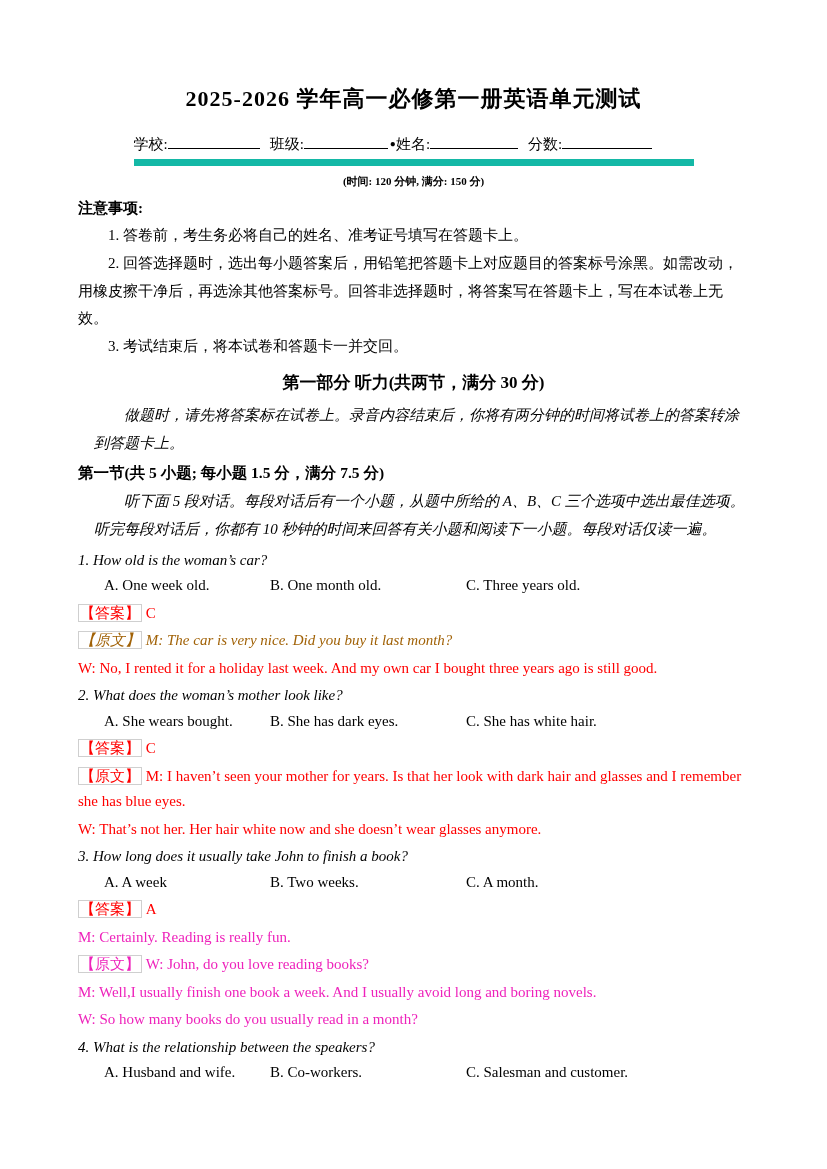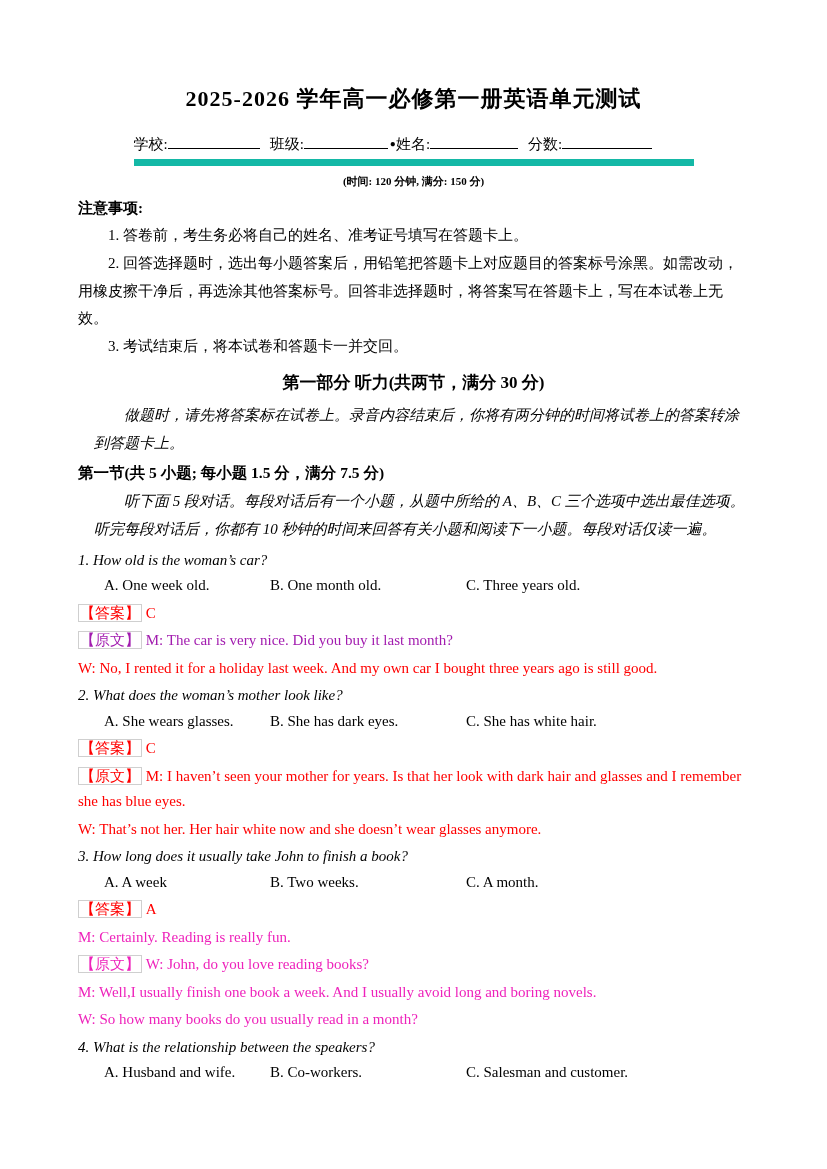--- a/index.html
+++ b/index.html
@@ -144,31 +144,31 @@
     <div class="q-text">1. How old  is the woman’s car?</div>
     <div class="options">
       <span class="opt-a">A. One week old.</span>
       <span class="opt-b">B. One month  old.</span>
       <span class="opt-c">C. Three years old.</span>
     </div>
     <div class="answer-line" style="color: rgb(255, 0, 0);">
       <span class="bracket-label">【答案】</span>
       <span>C</span>
     </div>
-    <div class="t-line" style="color: #a21caf;">
+    <div class="t-line" style="color: #a16207; font-style: italic;">
       <span class="bracket-label">【原文】</span>
       <span>M: The car is very nice.  Did you buy it last month?</span>
     </div>
     <div class="t-line" style="color: rgb(255, 0, 0);">W: No, I rented it for a holiday  last week. And my own car I bought three years ago is still good.</div>
   </div>
 
   <div class="question">
     <div class="q-text">2. What does the woman’s mother look like?</div>
     <div class="options">
-      <span class="opt-a">A. She wears glasses.</span>
+      <span class="opt-a">A. She wears bought.</span>
       <span class="opt-b">B. She has dark eyes.</span>
       <span class="opt-c">C. She has white hair.</span>
     </div>
     <div class="answer-line" style="color: rgb(255, 0, 0);">
       <span class="bracket-label">【答案】</span>
       <span>C</span>
     </div>
     <div class="t-line" style="color: rgb(255, 0, 0);">
       <span class="bracket-label">【原文】</span>
       <span>M: I haven’t seen your mother for years. Is that her look with dark hair and glasses and I remember she has blue eyes.</span>

